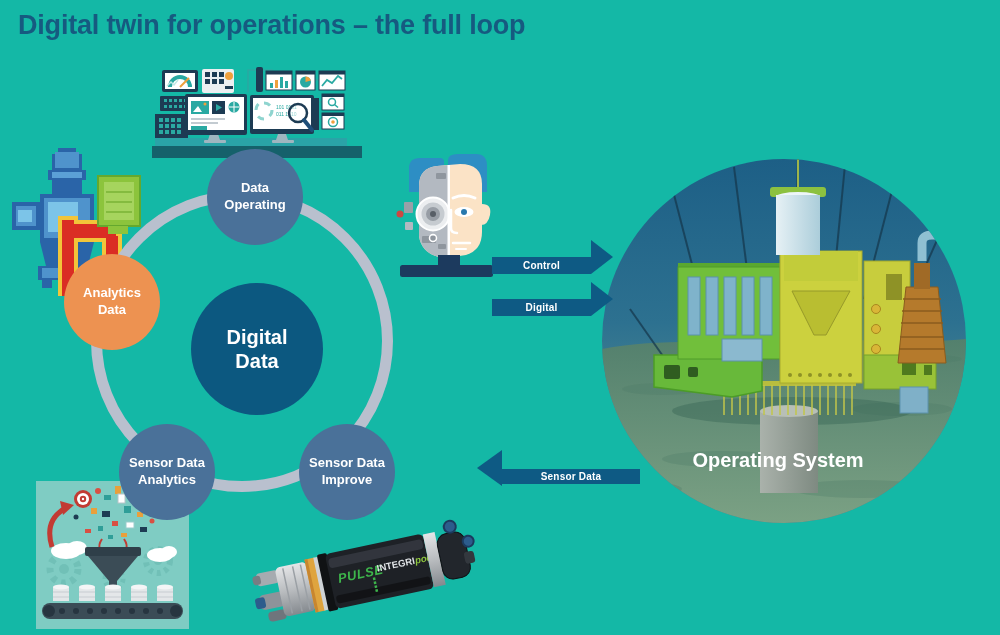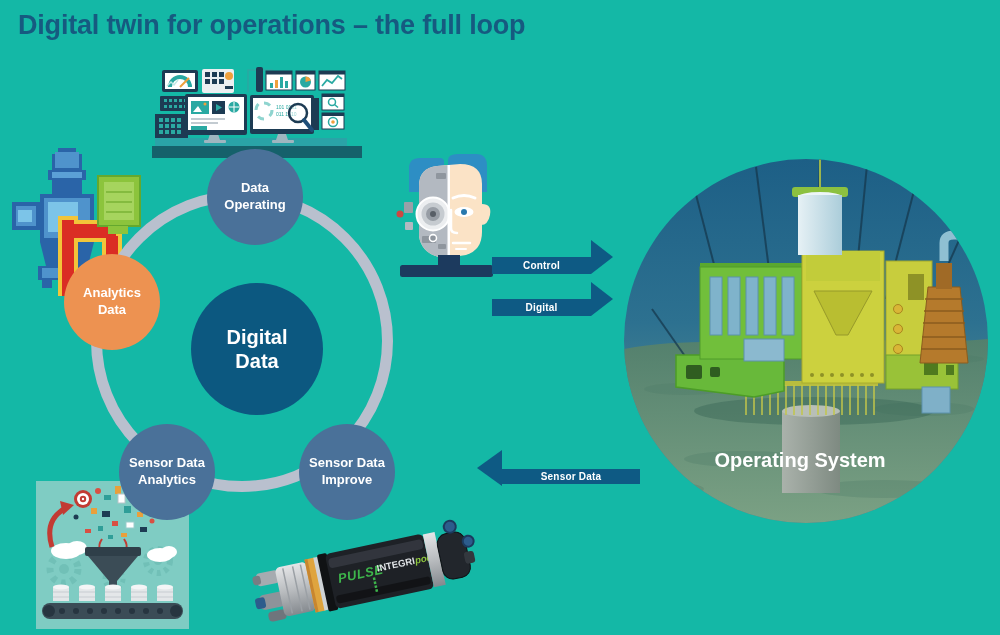--- a/index.html
+++ b/index.html
@@ -30,21 +30,21 @@
   .illus{position:absolute;z-index:1;}
   .h-arrow{position:absolute;display:flex;align-items:center;z-index:3;}
   .h-arrow .abody{
     width:99px;height:17px;background:#0e5a84;color:#fff;font-size:10px;font-weight:bold;
     display:flex;align-items:center;justify-content:center;letter-spacing:.2px;margin-top:16px;
   }
   .h-arrow .ahead{width:0;height:0;border-top:17px solid transparent;border-bottom:17px solid transparent;border-left:22px solid #0e5a84;}
   .h-arrow.left .ahead{border-left:none;border-right:25px solid #0e5a84;border-top:18px solid transparent;border-bottom:18px solid transparent;}
   .h-arrow.left .abody{width:138px;height:15px;}
   .os-circle{
-    position:absolute;left:624px;top:159px;width:364px;height:364px;border-radius:50%;
+    position:absolute;left:602px;top:159px;width:364px;height:364px;border-radius:50%;
     overflow:hidden;z-index:1;
   }
   svg text{font-family:"Liberation Sans",sans-serif;}
 </style>
 </head>
 <body>
 
 <div id="stage">
 
   <div class="title">Digital twin for operations – the full loop</div>

